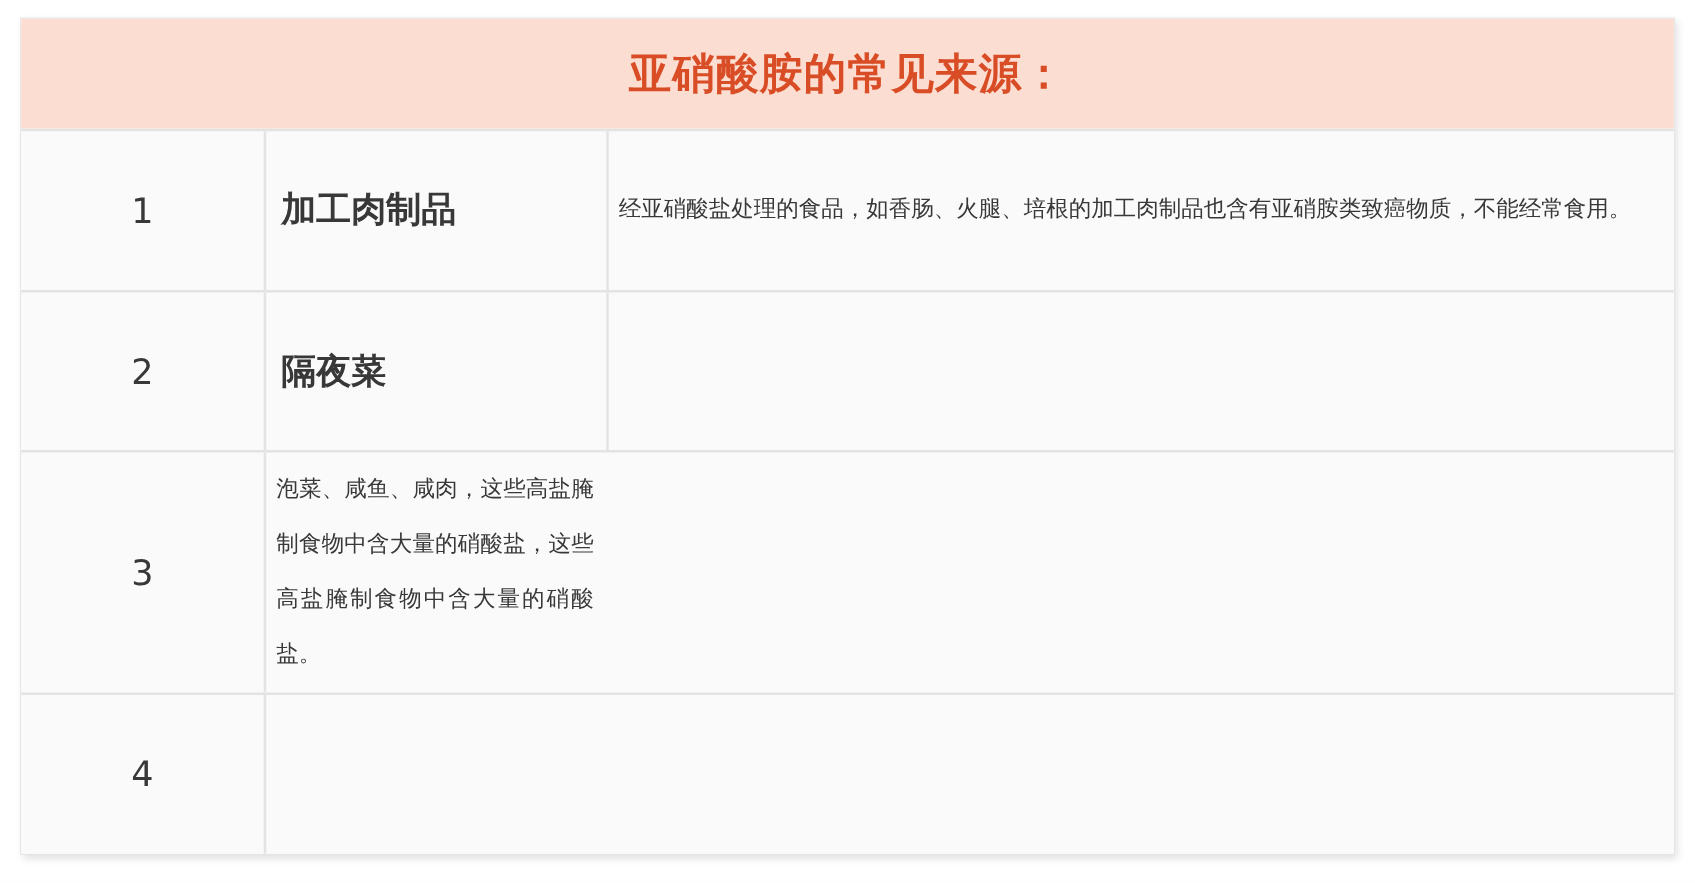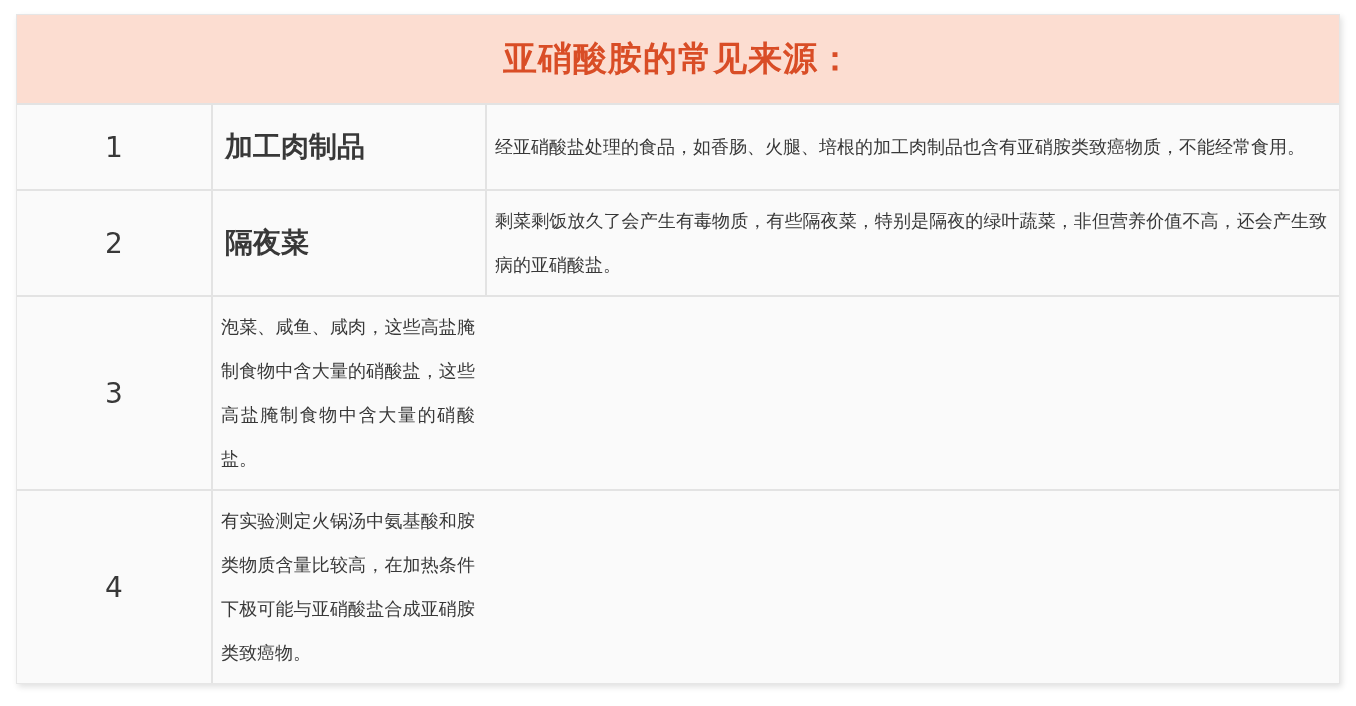--- a/index.html
+++ b/index.html
@@ -78,25 +78,23 @@
 
   <div class="row">
     <div class="cell num">1</div>
     <div class="cell cat">加工肉制品</div>
     <div class="cell desc">经亚硝酸盐处理的食品，如香肠、火腿、培根的加工肉制品也含有亚硝胺类致癌物质，不能经常食用。</div>
   </div>
 
   <div class="row">
     <div class="cell num">2</div>
     <div class="cell cat">隔夜菜</div>
-    <div class="cell desc">剩菜剩饭放久了会产生有毒物质，有些隔夜菜，特别是隔夜的绿叶蔬菜，非但营养价值不高，还会产生致病的亚硝酸盐。</div>
   </div>
 
   <div class="row">
     <div class="cell num">3</div>
     <div class="cell desc">泡菜、咸鱼、咸肉，这些高盐腌制食物中含大量的硝酸盐，这些高盐腌制食物中含大量的硝酸盐。</div>
   </div>
 
   <div class="row">
     <div class="cell num">4</div>
-    <div class="cell desc">有实验测定火锅汤中氨基酸和胺类物质含量比较高，在加热条件下极可能与亚硝酸盐合成亚硝胺类致癌物。</div>
   </div>
 </div>
 
 </body></html>

